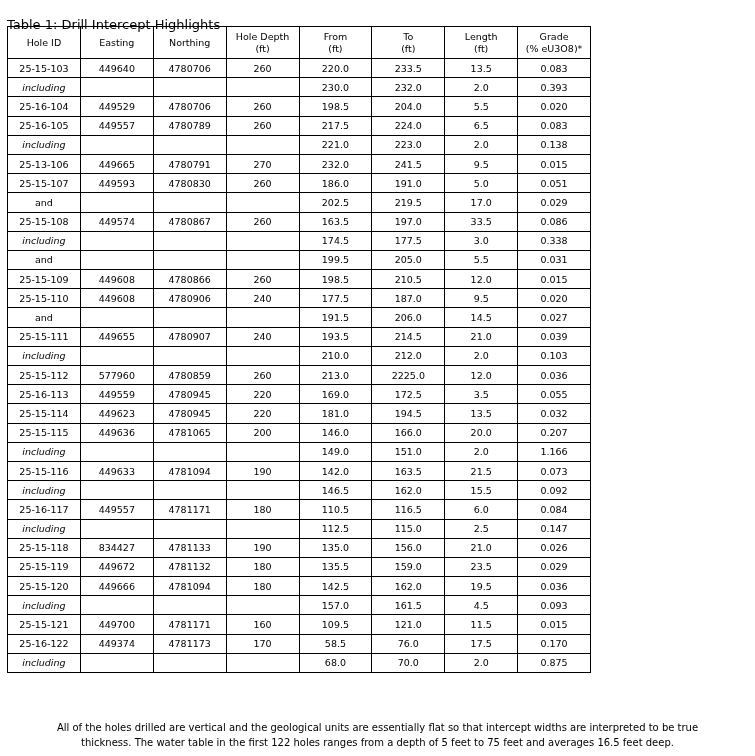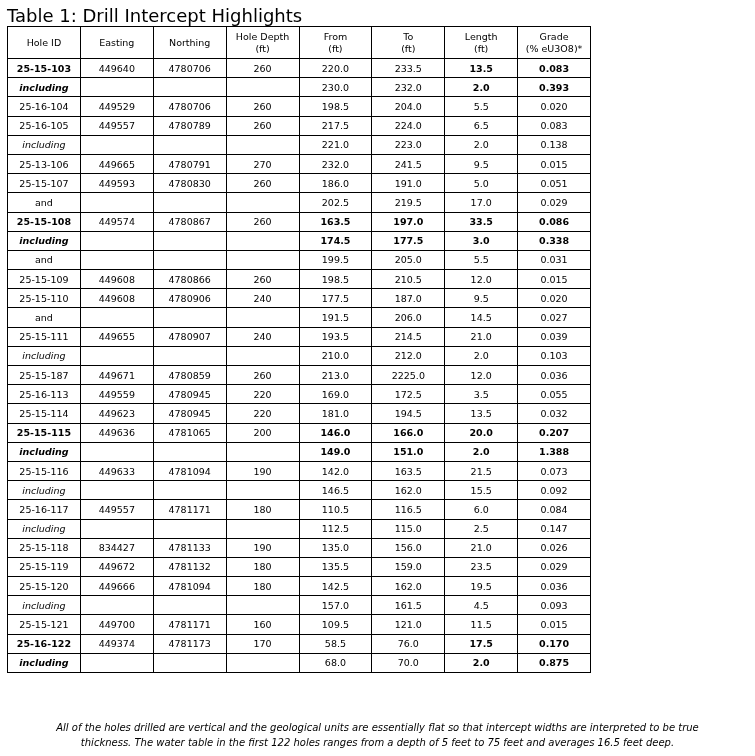--- a/index.html
+++ b/index.html
@@ -1,28 +1,28 @@
 <!DOCTYPE html>
 <html><head>
 <meta charset="utf-8">
 <style>
   html, body { margin: 0; padding: 0; background: #ffffff; }
   body { width: 755px; height: 756px; position: relative; overflow: hidden;
          font-family: "DejaVu Sans", sans-serif; color: #000; }
-  .title { position: absolute; left: 7px; top: 5px; font-size: 18px; }
+  .title { position: absolute; left: 7px; top: 17px; font-size: 13px; }
   table { position: absolute; left: 7px; top: 26px; border-collapse: collapse;
           table-layout: fixed; width: 584px; }
   th, td { border: 1px solid #000; text-align: center; font-size: 9.5px;
            padding: 0; font-weight: normal; }
   th { height: 31px; line-height: 12px; }
   td { height: 18.2px; }
-  .b { font-weight: bold; }
+  .b { font-weight: normal; }
   .i { font-style: italic; }
   .note { position: absolute; left: 0; width: 755px; top: 720px;
-          text-align: center; font-size: 10px; font-style: italic; line-height: 15px; }
+          text-align: center; font-size: 10px; line-height: 15px; }
 </style>
 </head>
 <body>
 
 <div class="title">Table 1: Drill Intercept Highlights</div>
 
 <table>
   <thead>
     <tr id="hdr">
         <th>
@@ -211,22 +211,22 @@
         <td class="i">including</td>
         <td></td>
         <td></td>
         <td></td>
         <td>210.0</td>
         <td>212.0</td>
         <td>2.0</td>
         <td>0.103</td>
       </tr>
       <tr>
-        <td>25-15-187</td>
-        <td>449671</td>
+        <td>25-15-112</td>
+        <td>577960</td>
         <td>4780859</td>
         <td>260</td>
         <td>213.0</td>
         <td>2225.0</td>
         <td>12.0</td>
         <td>0.036</td>
       </tr>
       <tr>
         <td>25-16-113</td>
         <td>449559</td>
@@ -258,21 +258,21 @@
         <td class="b">0.207</td>
       </tr>
       <tr>
         <td class="b i">including</td>
         <td></td>
         <td></td>
         <td></td>
         <td class="b">149.0</td>
         <td class="b">151.0</td>
         <td class="b">2.0</td>
-        <td class="b">1.388</td>
+        <td class="b">1.166</td>
       </tr>
       <tr>
         <td>25-15-116</td>
         <td>449633</td>
         <td>4781094</td>
         <td>190</td>
         <td>142.0</td>
         <td>163.5</td>
         <td>21.5</td>
         <td>0.073</td>

